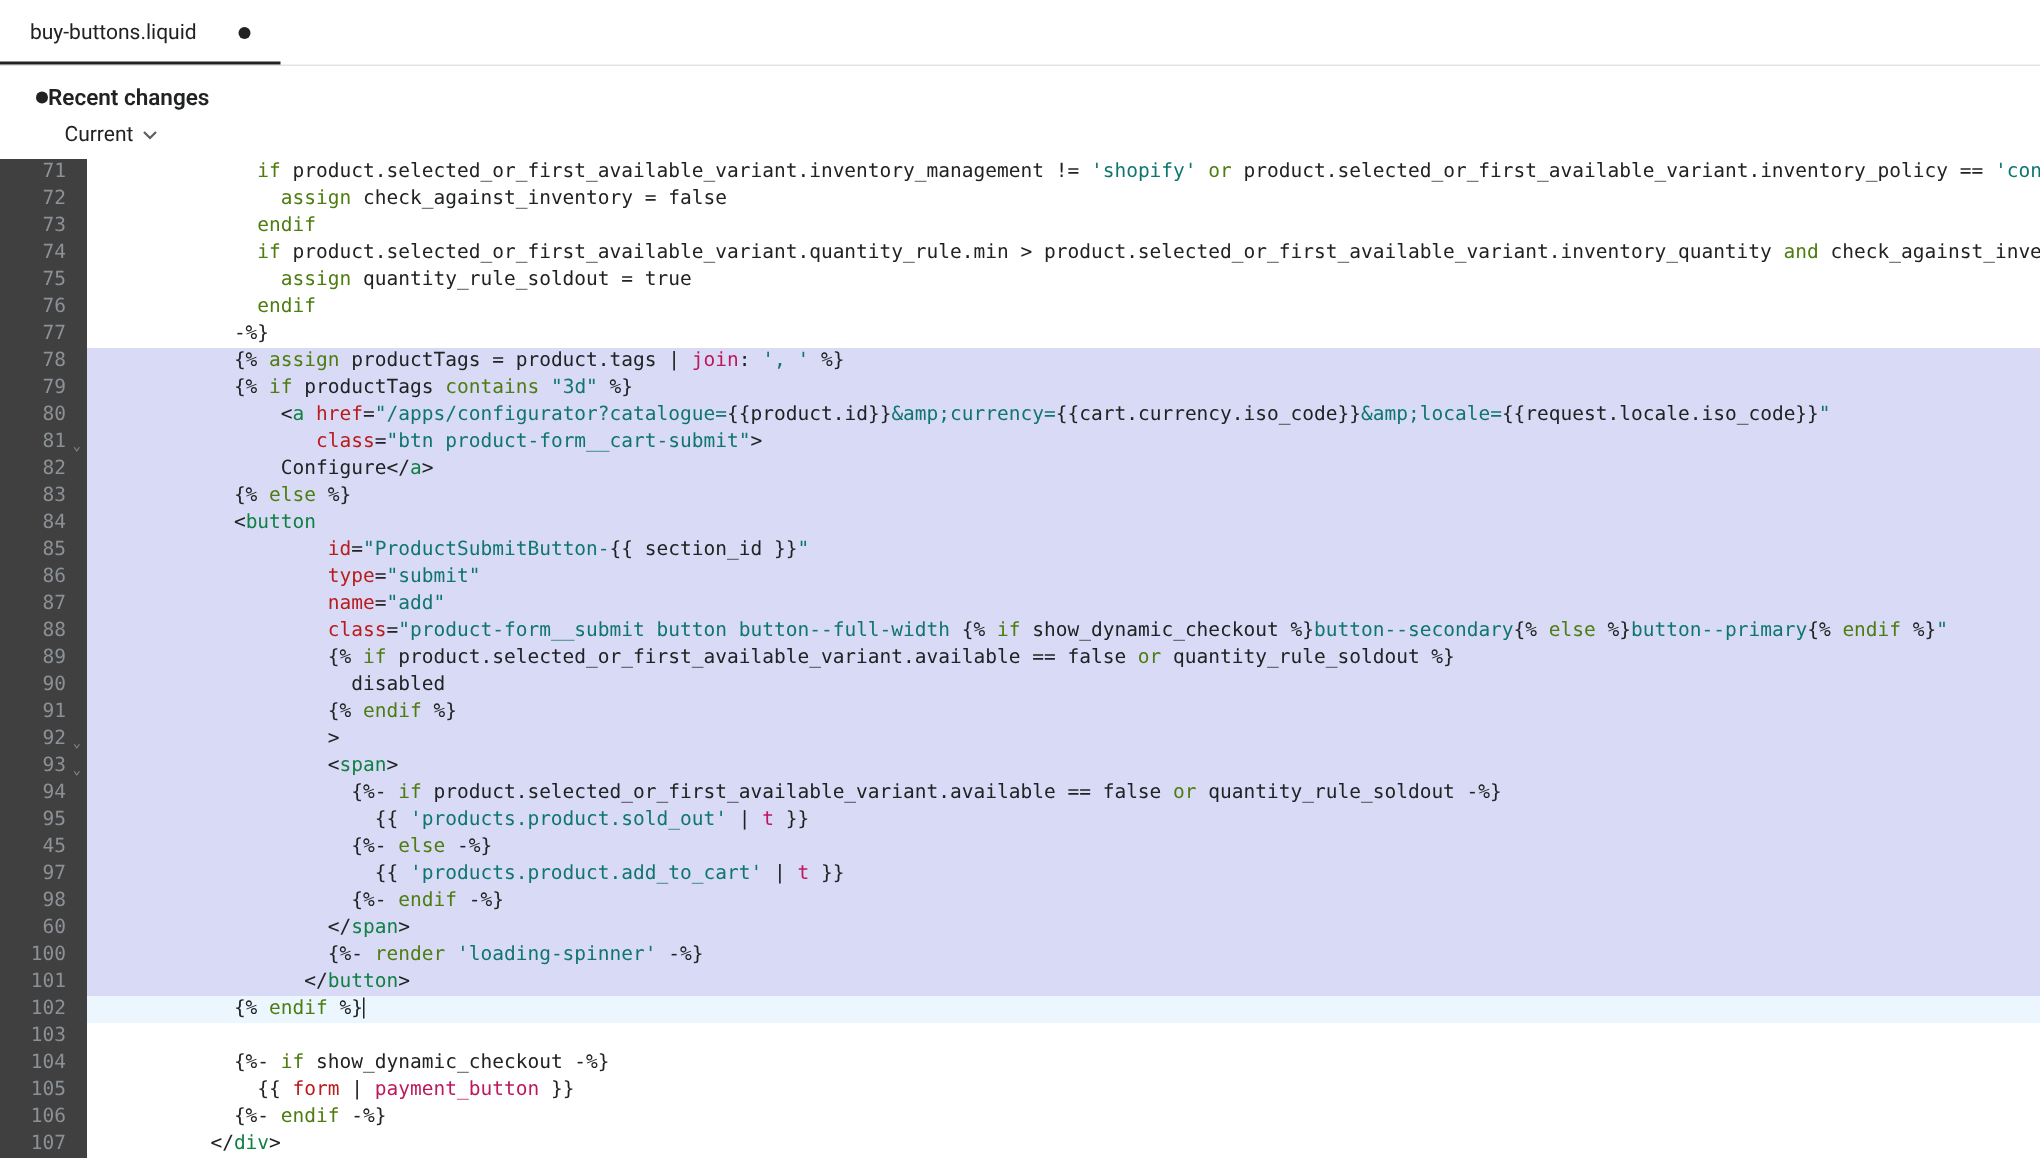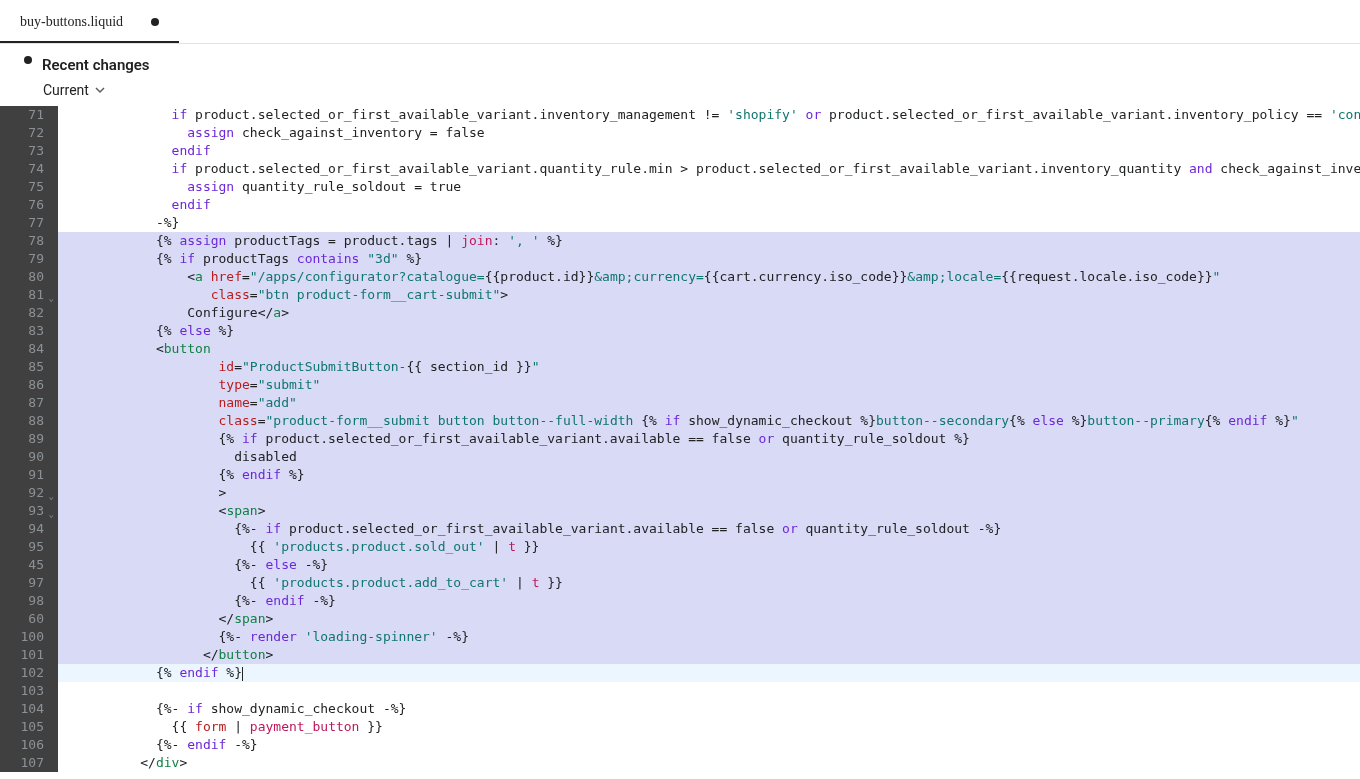--- a/index.html
+++ b/index.html
@@ -1,36 +1,36 @@
 <!DOCTYPE html>
 <html><head>
 <meta charset="utf-8">
 <style>
   * { box-sizing: border-box; margin: 0; padding: 0; }
   body { font-family: -apple-system, BlinkMacSystemFont, "Segoe UI", Roboto, sans-serif; font-size: 13px; color: #202223; background: #fff; }
   .tabs-bar { display: flex; border-bottom: 1px solid #e1e3e5; height: 44px; align-items: stretch; }
   .tab { display: flex; align-items: center; padding: 0 20px; gap: 28px; position: relative; cursor: pointer; }
   .tab.active::after { content: ''; position: absolute; bottom: 0; left: 0; right: 0; height: 2px; background: #202223; }
-  .tab-name { font-size: 14px; color: #202223; font-family: Liberation Serif, serif; }
+  .tab-name { font-size: 14px; color: #202223; }
   .tab-dot { width: 8px; height: 8px; border-radius: 50%; background: #202223; }
-  .header { display: flex; align-items: flex-start; gap: 10px; padding: 12px 20px 4px 24px; }
+  .header { display: flex; align-items: center; padding: 12px 20px 4px 24px; }
   .header-dot { width: 8px; height: 8px; border-radius: 50%; background: #202223; }
   .header-title { font-size: 15px; font-weight: 600; }
   .subheader { display: flex; align-items: center; gap: 6px; padding: 4px 24px 8px 43px; font-size: 14px; color: #202223; cursor: pointer; }
   .chev { width: 10px; height: 10px; }
   .editor { display: flex; font-family: "SF Mono", Menlo, Consolas, monospace; font-size: 13px; line-height: 18px; }
   .gutter { width: 58px; text-align: right; color: #8c9196; padding-right: 6px; user-select: none; background: #404040; }
   .gutter .ln { height: 18px; padding-right: 8px; position: relative; }
   .gutter .ln .fold { position: absolute; right: -2px; top: 3px; font-size: 9px; color: #8c9196; }
   .code { flex: 1; white-space: pre; overflow: hidden; }
   .code .row { height: 18px; padding-left: 4px; }
   .code .row.sel { background: #d9daf6; }
   .code .row.cursor { background: #ecf6fe; }
   
-  .kw { color: #6d28d9; }        
+  .kw { color: #4d7c0f; }        
   .attr { color: #b91c1c; }
   .str { color: #0f766e; }
   .tag { color: #108043; }
   .pl { color: #202223; }
   .filter { color: #be185d; }
   .cursor-caret { border-right: 1px solid #202223; display: inline-block; height: 14px; vertical-align: middle; }
 </style>
 </head>
 <body>
 

